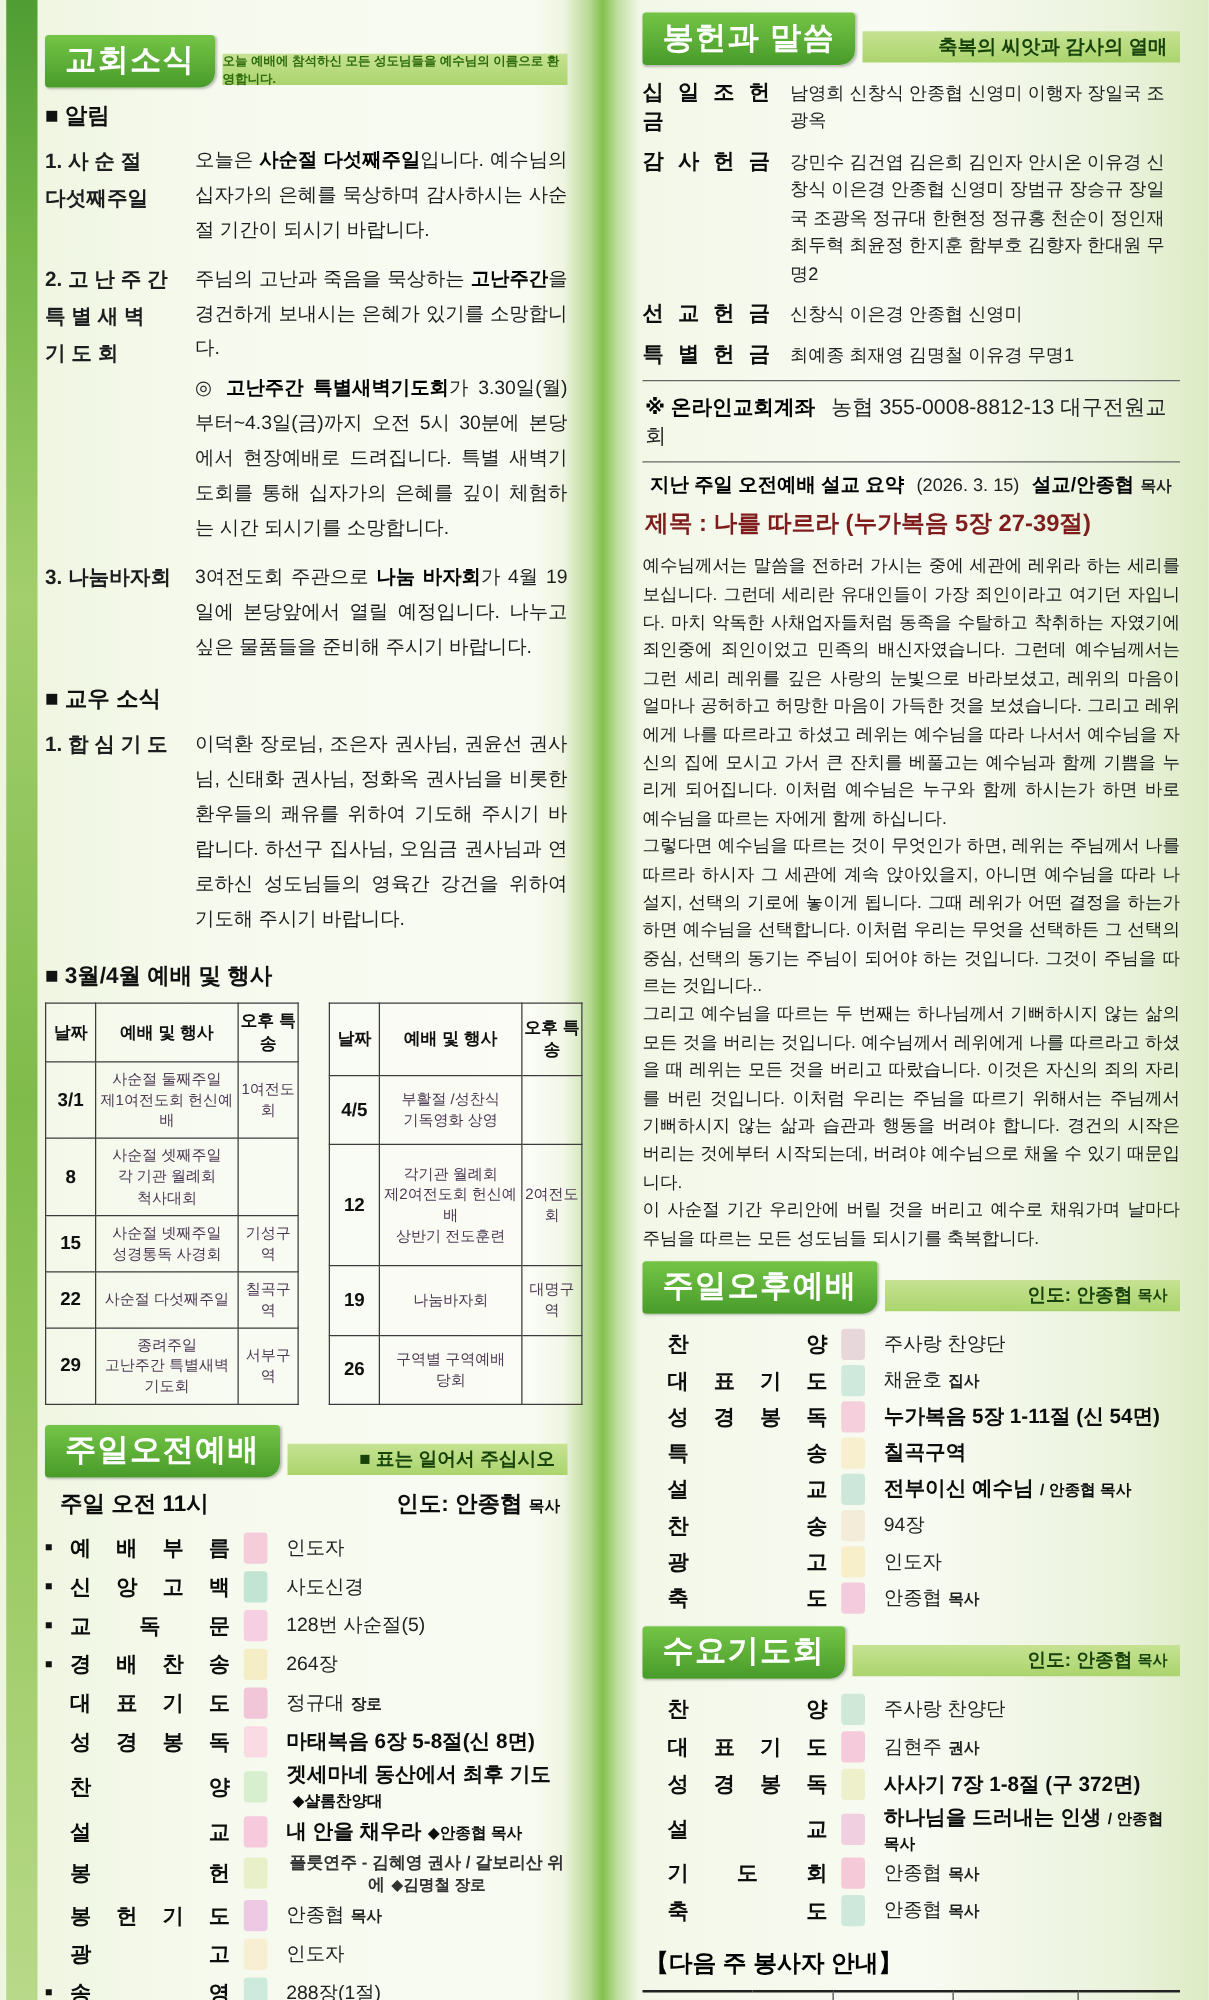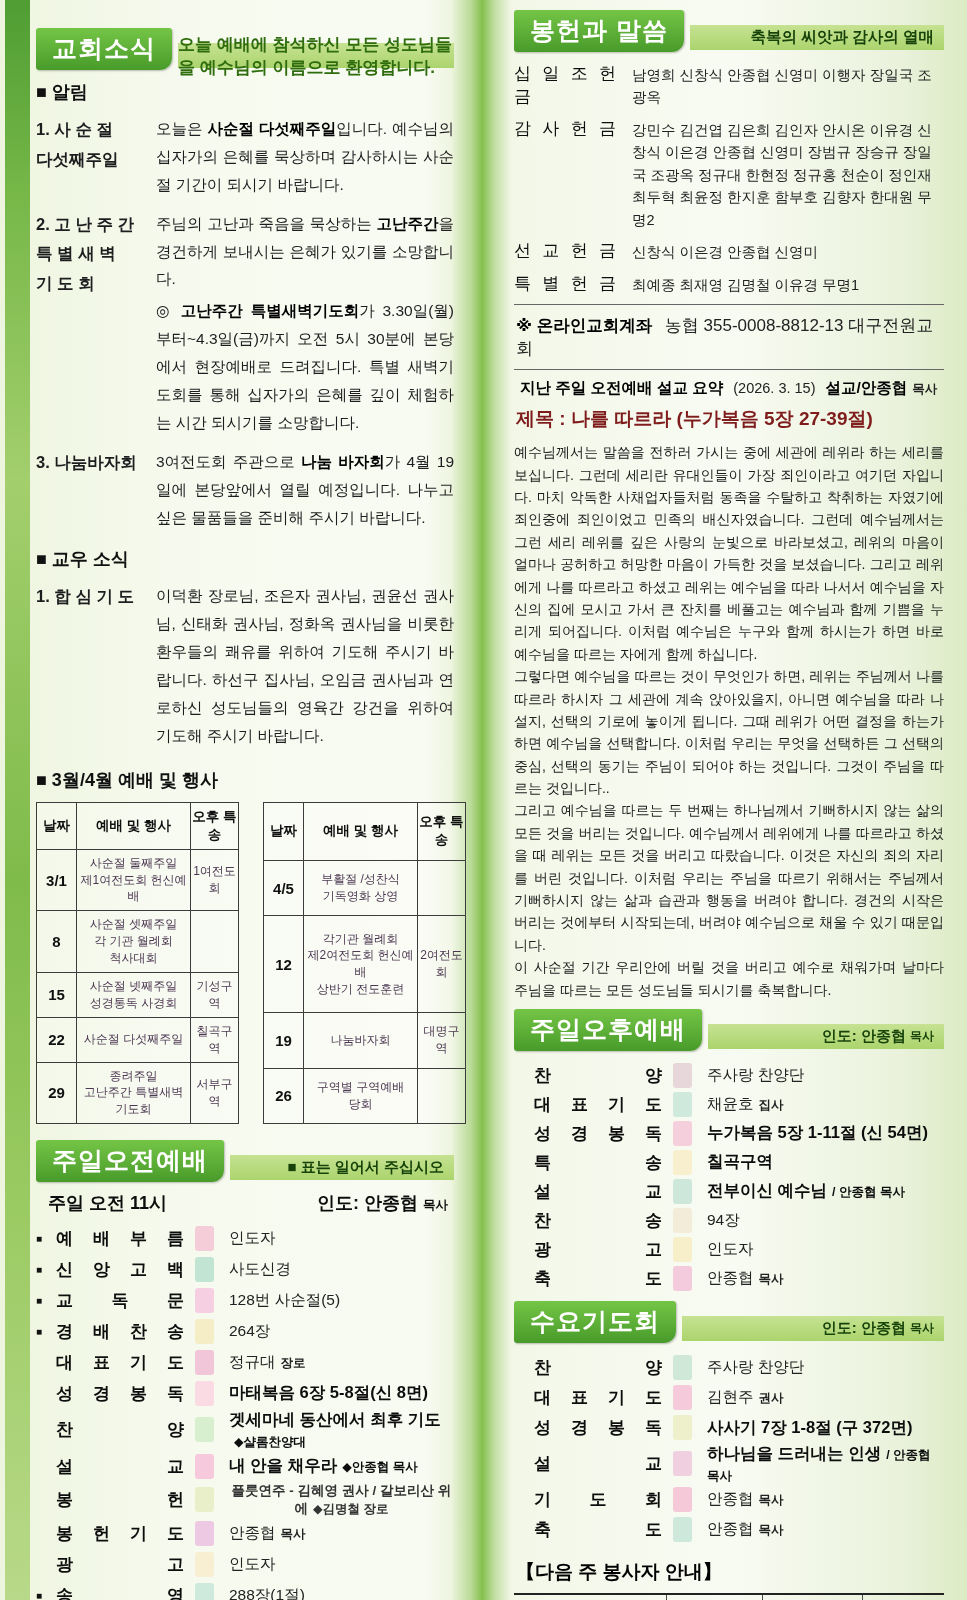--- a/index.html
+++ b/index.html
@@ -18,21 +18,21 @@
   .col-left  { left:36px;  width:418px; }
   .col-right { left:514px; width:430px; }
 
   .sec-head { display:flex; align-items:stretch; }
   .sec-title { background:linear-gradient(180deg,#74c546,#489b2a); color:#fff; font-weight:bold;
     font-size:25px; line-height:1; padding:8px 16px 9px; border-radius:3px 3px 12px 3px;
     letter-spacing:1px; white-space:nowrap; box-shadow:1px 1px 2px rgba(0,0,0,.25); }
   .sec-strip { flex:1; align-self:flex-end; height:25px; margin:0 0 2px 6px;
     background:linear-gradient(180deg,#c6e292,#abd46d); display:flex; align-items:center;
     font-weight:bold; color:#2e6c0d; }
-  .strip-center { justify-content:center; font-size:17px; }
+  .strip-center { justify-content:center; font-size:10px; }
   .strip-right  { justify-content:flex-end; padding-right:10px; font-size:15px; color:#17430a; }
 
   .heading { font-size:18px; font-weight:bold; color:#111; }
   .sfx  { font-size:12.5px; font-weight:bold; margin-left:5px; }
   .sfx2 { font-size:12px;  font-weight:bold; margin-left:4px; }
 
   .notice { display:flex; margin-top:11px; }
   .notice-label { width:120px; flex-shrink:0; font-weight:bold; font-size:16.5px; line-height:1.8; white-space:pre-line; }
   .notice-body  { flex:1; font-size:15.5px; line-height:1.8; text-align:justify; }
   .notice-body b { color:#000; }
@@ -53,21 +53,21 @@
   .w-row { display:flex; align-items:center; min-height:31px; }
   .w-stand { width:20px; flex-shrink:0; font-size:10px; color:#111; }
   .w-label { display:block; width:128px; flex-shrink:0; font-weight:bold; font-size:17px; color:#0d0d0d;
     text-align:justify; text-align-last:justify; }
   .chip { width:19px; height:25px; border-radius:3px; margin:0 15px 0 11px; flex-shrink:0; }
   .w-val { font-size:15.5px; color:#222; }
   .w-bold .w-val { font-weight:bold; font-size:16.5px; color:#0d0d0d; }
   .w-sm .w-val { font-size:13.5px; font-weight:bold; color:#333;text-align:center; }
 
   .off-row { display:flex; margin-bottom:8px; }
-  .off-label { display:block; width:118px; flex-shrink:0; padding-right:16px; font-weight:normal;
+  .off-label { display:block; width:118px; flex-shrink:0; padding-right:16px; font-weight:bold;
     font-size:17px; color:#0d0d0d; text-align:justify; text-align-last:justify; }
   .off-names { flex:1; font-size:14.5px; line-height:1.55; color:#222; padding-top:2px; }
 
   .account { border-top:1.5px solid #666; border-bottom:1.5px solid #666;
     padding:9px 2px; margin:2px 0 8px; font-size:17px; color:#222; }
   .account .lbl { font-weight:bold; font-size:16.5px; color:#000; margin-right:8px; }
 
   .sermon-summary { margin:2px 2px 7px 6px; font-size:14.5px; color:#222; }
   .sermon-summary .b { font-weight:bold; font-size:15.5px; color:#000;margin-top:36px; }
   .sermon-summary .dt { margin:0 6px; }

